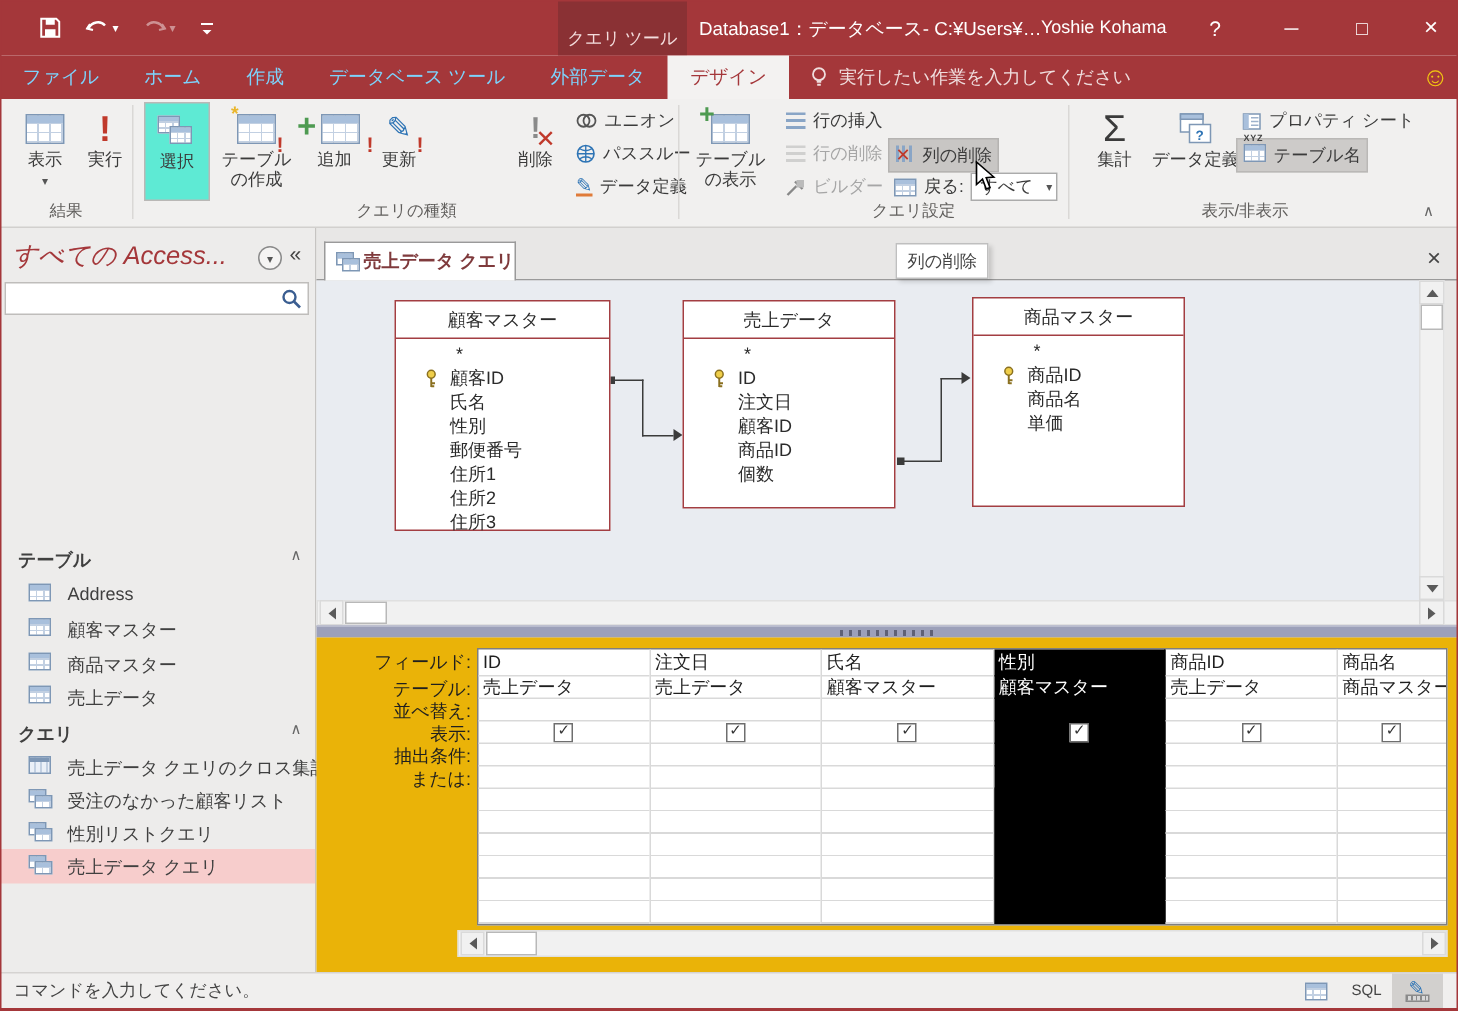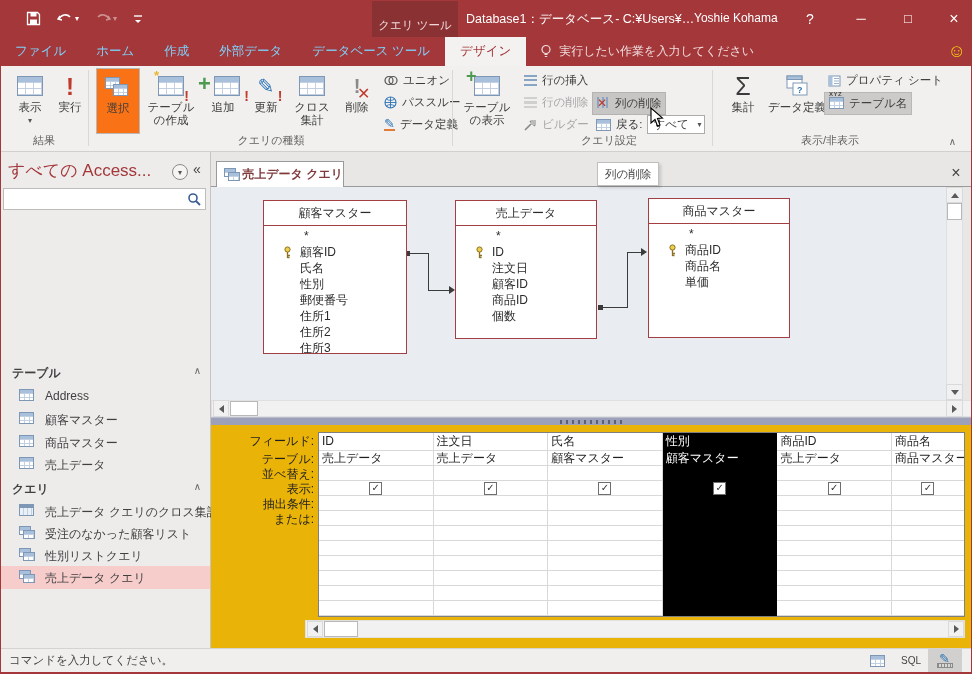--- a/index.html
+++ b/index.html
@@ -25,21 +25,21 @@
   .rtab.active{background:#F3F2F1;color:#A4373A;}
   .tellme{display:flex;align-items:center;gap:7px;padding-left:14px;font-size:12px;color:#F0DEDE;}
   .smiley{position:absolute;right:6px;top:37px;height:29px;display:flex;align-items:center;font-size:18px;color:#F2C811;}
   
   .ribbon{position:absolute;left:0;top:66px;width:972px;height:86px;background:#F1F0EF;border-bottom:1px solid #D2D0CE;box-sizing:border-box;}
   .gsep{position:absolute;top:4px;height:76px;width:1px;background:#DAD8D6;}
   .glabel{position:absolute;bottom:3px;font-size:11px;color:#605E5C;text-align:center;}
   .bb{position:absolute;top:2px;height:66px;display:flex;flex-direction:column;align-items:center;
       font-size:11.5px;color:#3B3B3B;padding-top:3px;box-sizing:border-box;line-height:13px;text-align:center;}
   .bb .ic{height:30px;display:flex;align-items:center;justify-content:center;}
-  .bb.sel{background:#f97316;border:1px solid #BAB8B6;text-align:center;}
+  .bb.sel{background:#5eead4;border:1px solid #BAB8B6;text-align:center;}
   .sb{position:absolute;height:21px;display:flex;align-items:center;gap:5px;font-size:11.5px;color:#3B3B3B;padding:0 4px;white-space:nowrap;}
   .sb.dis{color:#A6A6A6;}
   .sb.dis .ticosm,.sb.dis .rico{opacity:.4;filter:grayscale(1);}
   .sb.hov{background:#C8C6C4;border:1px solid #B5B3B1;}
   .sb.selbg{background:#CDCBC9;border:1px solid #BAB8B6;}
   .ribchev{position:absolute;right:16px;bottom:4px;font-size:10px;color:#666;}
   
   .tico{display:inline-block;width:26px;height:20px;border:1px solid #7E97B5;box-sizing:border-box;
     background:linear-gradient(to bottom,#A9C0DC 0 5px,rgba(0,0,0,0) 5px),
       repeating-linear-gradient(to right,rgba(0,0,0,0) 0 7px,#C2D0E2 7px 8px),
@@ -54,21 +54,21 @@
   .rows{background:repeating-linear-gradient(to bottom,#89A5C6 0 2px,rgba(0,0,0,0) 2px 4.5px);}
   .cols{background:repeating-linear-gradient(to right,#89A5C6 0 2px,rgba(0,0,0,0) 2px 4.5px);}
   .mark{position:absolute;font-weight:bold;line-height:1;}
   .excl{color:#C0392B;font-weight:bold;}
   .combo{width:58px;height:19px;border:1px solid #ABABAB;background:#fff;display:inline-flex;align-items:center;
          justify-content:space-between;padding:0 3px 0 5px;box-sizing:border-box;font-size:11.5px;color:#3B3B3B;}
   .dd{font-size:8px;color:#555;}
   
   .navpane{position:absolute;left:0;top:152px;width:211px;height:496px;background:#EDECEB;border-right:1px solid #C6C4C2;box-sizing:border-box;}
   .navhdr{position:absolute;left:0;top:4px;width:100%;height:30px;}
-  .navhdr .t{position:absolute;left:8px;top:3px;font-size:17px;color:#A4373A;white-space:nowrap;}
+  .navhdr .t{position:absolute;left:8px;top:3px;font-size:17px;color:#A4373A;white-space:nowrap;font-style:italic;}
   .navhdr .circ{position:absolute;left:172px;top:8px;width:14px;height:14px;border:1px solid #8A8A8A;border-radius:50%;
                 display:flex;align-items:center;justify-content:center;font-size:7px;color:#666;background:#F5F4F3;}
   .navhdr .coll{position:absolute;left:193px;top:5px;font-size:14px;color:#444;}
   .searchbox{position:absolute;left:3px;top:36px;width:203px;height:22px;border:1px solid #BFBDBB;background:#fff;box-sizing:border-box;}
   .searchbox input{border:0;outline:0;width:178px;height:18px;margin:1px 0 0 4px;font-size:11.5px;color:#595959;
                    font-family:"Liberation Sans","DejaVu Sans",sans-serif;background:transparent;}
   .searchbox svg{position:absolute;right:3px;top:3px;}
   .ngrp{position:absolute;left:0;width:100%;height:22px;}
   .ngrp .gl{position:absolute;left:12px;top:3px;font-size:12px;font-weight:bold;color:#404040;}
   .ngrp .ch{position:absolute;right:9px;top:3px;font-size:10px;color:#666;}
@@ -182,22 +182,22 @@
     </div>
   <div class="winctl" style="left:936px;font-size:16px;">
       <span>×</span>
     </div>
 </div>
 
 <div class="tabrow">
   <div class="rtab">ファイル</div>
   <div class="rtab">ホーム</div>
   <div class="rtab">作成</div>
+  <div class="rtab">データベース ツール</div>
   <div class="rtab">外部データ</div>
-  <div class="rtab">データベース ツール</div>
   <div class="rtab active">デザイン</div>
   <div class="tellme">
     <svg width="12" height="15" viewBox="0 0 12 15">
         <circle cx="6" cy="5.5" r="4" fill="none" stroke="#F0DEDE" stroke-width="1.2"></circle>
         <path d="M4.5 10.5h3M4.8 12.5h2.4" stroke="#F0DEDE" stroke-width="1.2"></path>
       </svg>
     <span>実行したい作業を入力してください</span>
   </div>
 </div>
 <div class="smiley">☺</div>
@@ -242,26 +242,20 @@
       <span class="mark excl" style="right:-9px;bottom:-2px;font-size:14px;">!</span>
     </span>
     <span>追加</span>
   </div>
   <div class="bb" style="left:246px;width:40px;">
     <span class="ic" style="position:relative;">
       <span style="color:#2E74B5;font-size:20px;">✎</span>
       <span class="mark excl" style="right:-8px;bottom:-2px;font-size:14px;">!</span>
     </span>
     <span>更新</span>
-  </div>
-  <div class="bb" style="left:288px;width:48px;">
-    <span class="ic">
-        <span class="tico"></span>
-      </span>
-    <span style="width:44px;">クロス集計</span>
   </div>
   <div class="bb" style="left:338px;width:38px;">
     <span class="ic" style="position:relative;">
       <span style="color:#8a8a8a;font-weight:bold;font-size:20px;">!</span>
       <span class="mark" style="right:-10px;bottom:-1px;color:#C0392B;font-size:16px;">✕</span>
     </span>
     <span>削除</span>
   </div>
   <div class="sb" style="left:380px;top:4px;">
     <svg width="14" height="11" viewBox="0 0 14 11">

